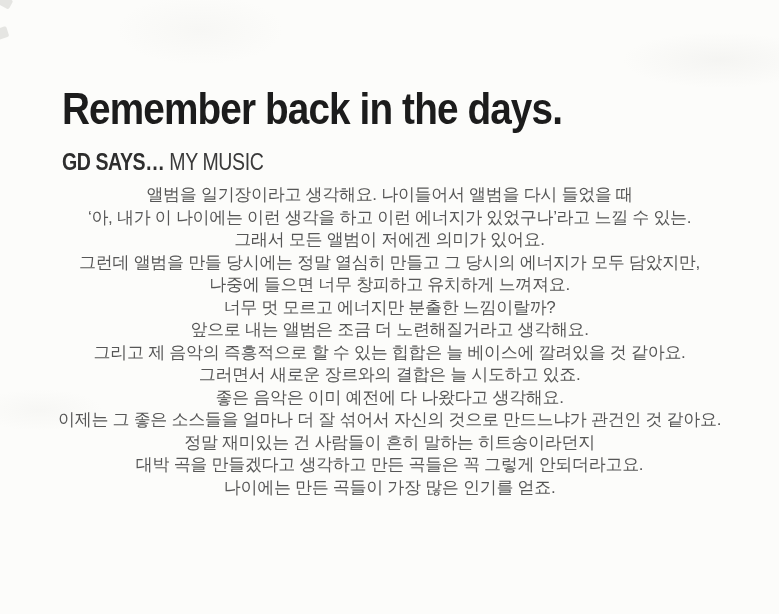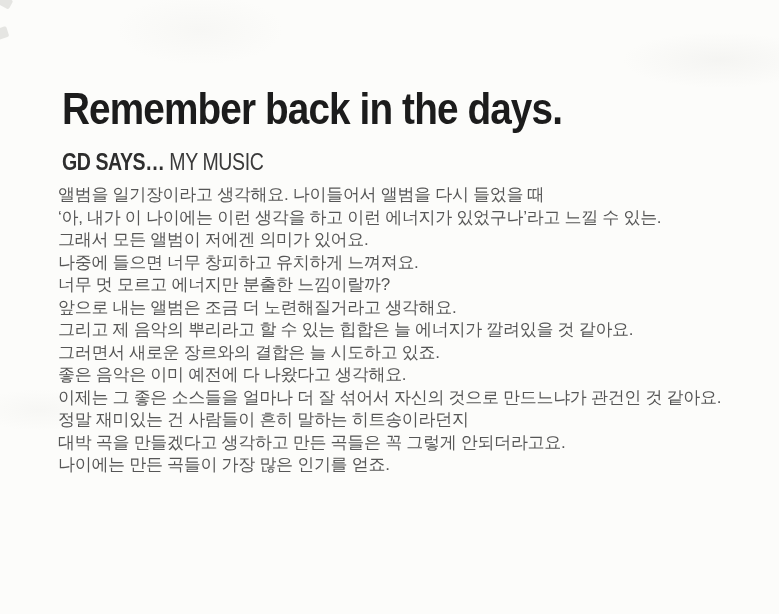--- a/index.html
+++ b/index.html
@@ -73,44 +73,46 @@
     position: absolute;
     left: 58px;
     top: 184px;
     font-size: 17px;
     line-height: 22.5px;
     letter-spacing: -0.3px;
     color: var(--body, #565656);
   }
   .body-line {
     white-space: nowrap;
+    text-align: center;
   }
 </style>
 </head>
 <body>
 
 <div class="page" style="--bg: #fcfcfa; --heading: #1c1c1c; --subtitle: #2e2e2e; --body: #565656;">
 
   <div class="edge-mark m1"></div>
   <div class="edge-mark m2"></div>
 
   <h1 class="headline">Remember back in the days.</h1>
 
   <h2 class="subhead">
     <span class="bold">GD SAYS…</span><span class="regular"> MY MUSIC</span>
   </h2>
 
   <div class="body-text">
       <div class="body-line">앨범을 일기장이라고 생각해요. 나이들어서 앨범을 다시 들었을 때</div>
       <div class="body-line">‘아, 내가 이 나이에는 이런 생각을 하고 이런 에너지가 있었구나’라고 느낄 수 있는.</div>
       <div class="body-line">그래서 모든 앨범이 저에겐 의미가 있어요.</div>
+      <div class="body-line">그런데 앨범을 만들 당시에는 정말 열심히 만들고 그 당시의 에너지가 모두 담았지만,</div>
       <div class="body-line">나중에 들으면 너무 창피하고 유치하게 느껴져요.</div>
       <div class="body-line">너무 멋 모르고 에너지만 분출한 느낌이랄까?</div>
       <div class="body-line">앞으로 내는 앨범은 조금 더 노련해질거라고 생각해요.</div>
-      <div class="body-line">그리고 제 음악의 뿌리라고 할 수 있는 힙합은 늘 에너지가 깔려있을 것 같아요.</div>
+      <div class="body-line">그리고 제 음악의 즉흥적으로 할 수 있는 힙합은 늘 베이스에 깔려있을 것 같아요.</div>
       <div class="body-line">그러면서 새로운 장르와의 결합은 늘 시도하고 있죠.</div>
       <div class="body-line">좋은 음악은 이미 예전에 다 나왔다고 생각해요.</div>
       <div class="body-line">이제는 그 좋은 소스들을 얼마나 더 잘 섞어서 자신의 것으로 만드느냐가 관건인 것 같아요.</div>
       <div class="body-line">정말 재미있는 건 사람들이 흔히 말하는 히트송이라던지</div>
       <div class="body-line">대박 곡을 만들겠다고 생각하고 만든 곡들은 꼭 그렇게 안되더라고요.</div>
       <div class="body-line">나이에는 만든 곡들이 가장 많은 인기를 얻죠.</div>
     </div>
 
 </div>
 

